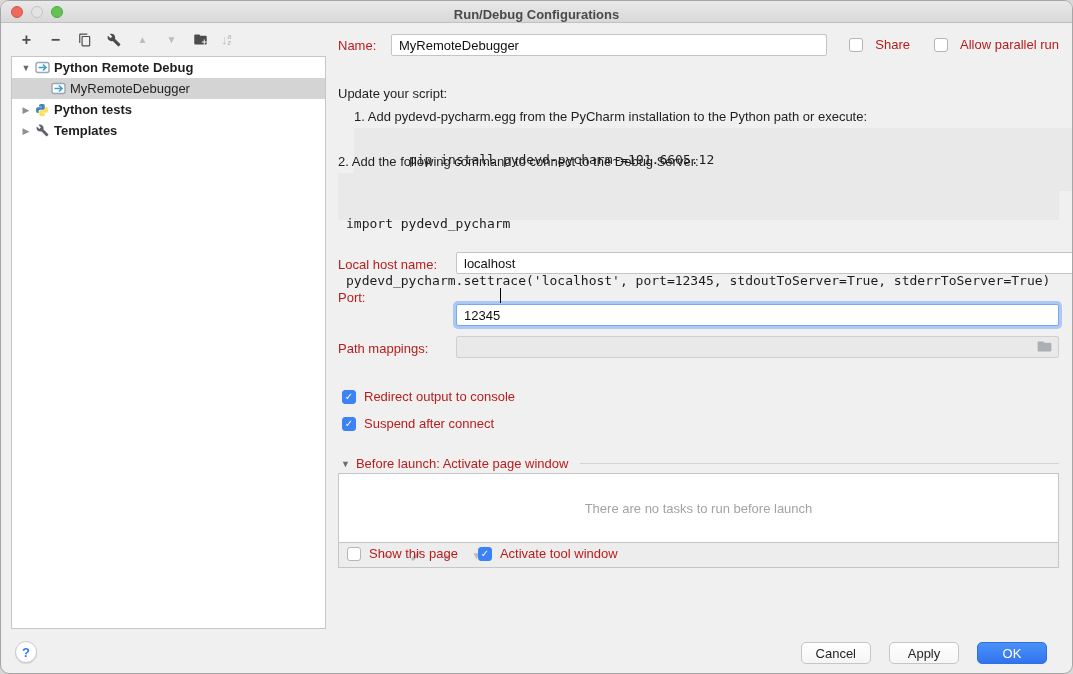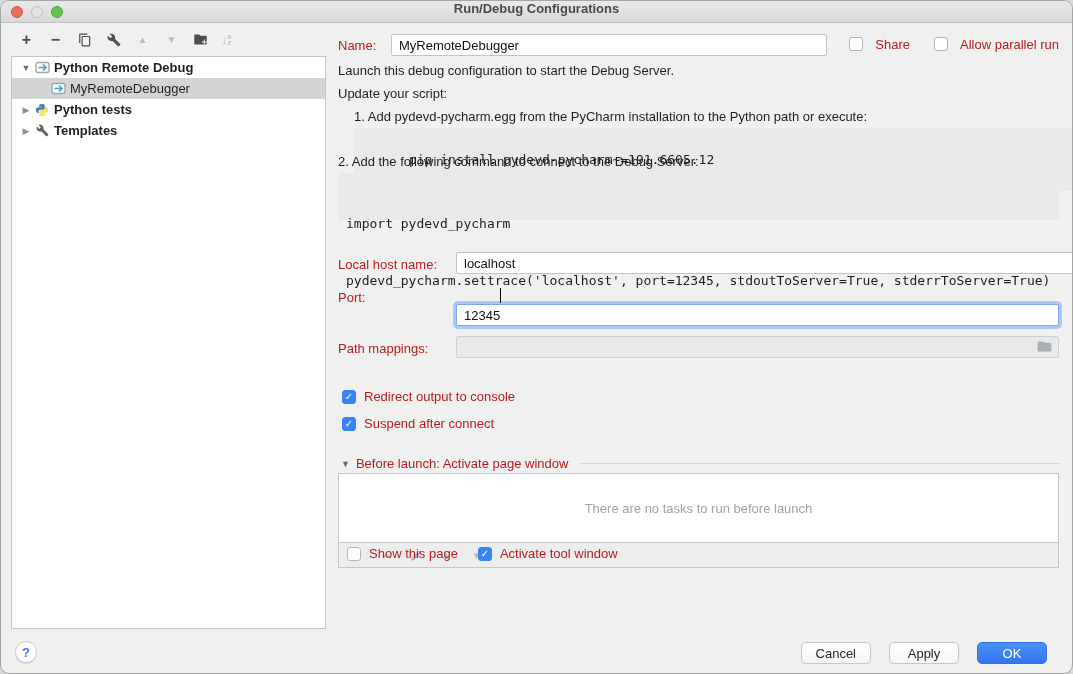--- a/index.html
+++ b/index.html
@@ -5,21 +5,21 @@
   * { margin:0; padding:0; box-sizing:border-box; }
   html,body { background:#d8d8d8; }
   body { font-family:"Liberation Sans","DejaVu Sans",sans-serif; font-size:13px; color:#1f1f1f; }
 
   .win { position:relative; width:1073px; height:674px; background:#f0f0f0;
          border:1px solid #a6a6a6; border-radius:9px; overflow:hidden; }
 
   
   .titlebar { position:absolute; top:0; left:0; right:0; height:22px;
               background:linear-gradient(#e9e9e9,#d8d8d8); border-bottom:1px solid #c0c0c0;
-              display:flex; align-items:flex-start; justify-content:center; }
+              display:flex; align-items:flex-end; justify-content:center; }
   .title { font-size:13px; font-weight:600; color:#4a4a4a; }
   .lights { position:absolute; left:10px; top:5px; display:flex; gap:8px; }
   .light { width:12px; height:12px; border-radius:50%; }
   .light.red   { background:#ec6a5e; border:1px solid #d65549; }
   .light.gray  { background:#e3e3e3; border:1px solid #c3c3c3; }
   .light.green { background:#64c354; border:1px solid #4eaa3e; }
 
   
   .lp-toolbar { position:absolute; left:17px; top:30px; display:flex; align-items:center; gap:12px; }
   .tbtn { width:17px; height:17px; display:flex; align-items:center; justify-content:center;
@@ -170,28 +170,27 @@
       <span class="lbl">Templates</span>
     </div>
   </div>
 
   <div class="form">
 
     <span class="abs flabel" style="left:0; top:37px;">Name:</span>
     <div class="abs" style="left:53px; top:33px; width:436px;">
       <input class="field" type="text" value="MyRemoteDebugger" style="">
     </div>
-    <div class="abs" style="right:0; top:36px; display:flex; align-items:flex-start; gap:12px;">
+    <div class="abs" style="right:0; top:36px; display:flex; align-items:flex-end; gap:12px;">
       <span class="cb"></span>
       <span class="flabel">Share</span>
       <span class="cb" style="margin-left:12px;"></span>
       <span class="flabel">Allow parallel run</span>
     </div>
 
-    <span class="abs txt" style="left:0; top:62px;">Launch this debug configuration to start the Debug Server.</span>
     <span class="abs txt" style="left:0; top:85px;">Update your script:</span>
     <span class="abs txt" style="left:16px; top:108px;">1. Add pydevd-pycharm.egg from the PyCharm installation to the Python path or execute:</span>
 
     <div class="abs codeblock" style="left:16px; top:127px; width:721px;">
       <span>pip install pydevd-pycharm~=191.6605.12</span>
     </div>
 
     <span class="abs txt" style="left:0; top:153px;">2. Add the following command to connect to the Debug Server:</span>
 
     <div class="abs codeblock" style="left:0; top:172px; width:721px; height:47px;">

